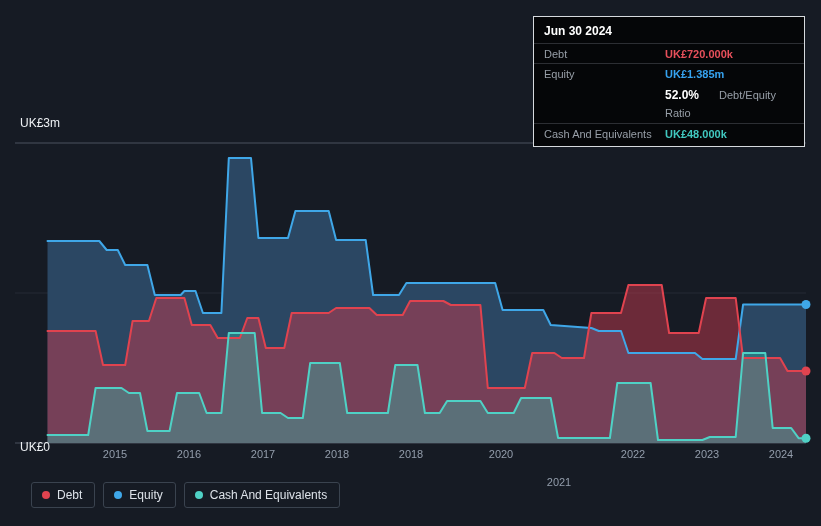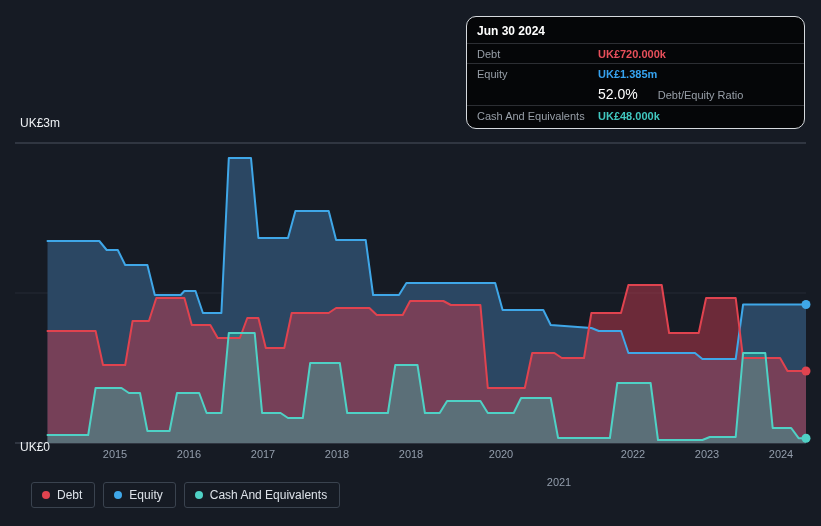--- a/index.html
+++ b/index.html
@@ -10,29 +10,29 @@
   }
   #plot-svg{position:absolute;left:0;top:0;}
   .y-label{position:absolute;left:20px;color:#eef1f4;font-size:12px;}
   .y-top{top:116px;}
   .y-bottom{top:440px;}
   #x-axis-labels{position:absolute;top:448px;left:12px;width:100%;height:16px;}
   .x-tick{position:absolute;top:0;transform:translateX(-50%);color:#939dab;font-size:11px;}
 
   
   .tooltip{
-    position:absolute;top:16px;right:16px;width:339px;box-sizing:border-box;
-    background:#050608;border:1px solid #d6dade;border-radius:10px;
+    position:absolute;top:16px;right:16px;width:272px;box-sizing:border-box;
+    background:#050608;border:1px solid #d6dade;border-radius:0;
   }
   .tt-title{padding:7px 10px 5px;font-size:12px;font-weight:bold;color:#ffffff;border-bottom:1px solid #2c2e33;}
   .tt-row{display:flex;align-items:center;padding:2px 10px;min-height:15px;}
   .tt-label{flex:0 0 121px;color:#989fa8;font-size:11px;}
   .tt-value{font-size:11px;font-weight:bold;}
   .tt-sep-b{border-bottom:1px solid #2c2e33;}
-  .tt-ratio-value{color:#ffffff;font-size:14px;font-weight:normal;}
+  .tt-ratio-value{color:#ffffff;font-size:12px;font-weight:bold;}
   .tt-ratio-label{color:#989fa8;font-size:11px;margin-left:20px;}
   .tt-row.last{padding-bottom:5px;}
 
   
   .legend{position:absolute;left:31px;top:482px;display:flex;gap:8px;}
   .legend-item{
     display:inline-flex;align-items:center;gap:7px;
     border:1px solid #3a434f;border-radius:3px;
     padding:5px 12px 5px 10px;font-size:12px;color:#dde2e9;
     background:transparent;cursor:pointer;

